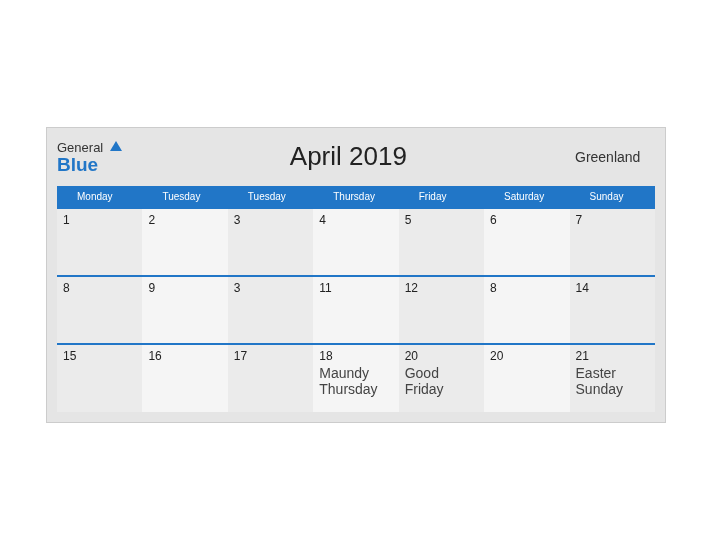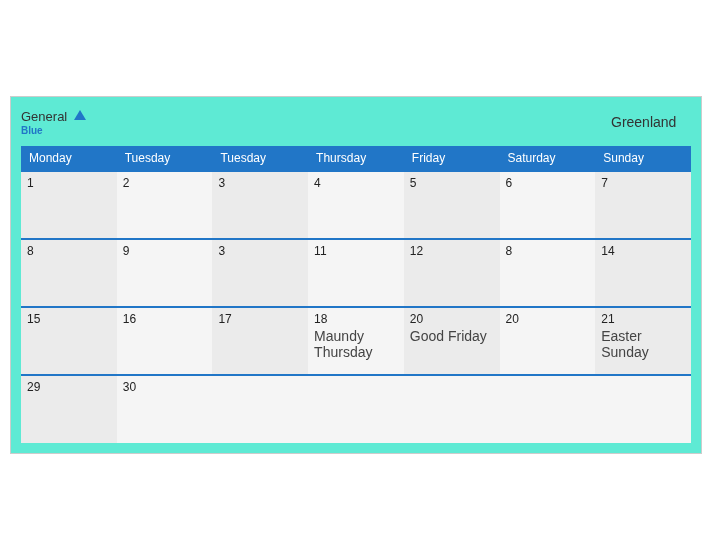--- a/index.html
+++ b/index.html
@@ -7,38 +7,38 @@
       font-family: Arial, sans-serif;
       background: #fff;
       display: flex;
       justify-content: center;
       align-items: center;
       width: 712px;
       height: 550px;
       overflow: hidden;
     }
     .calendar-container {
-      width: 692px;
-      background: #5eead4;
+      width: 620px;
+      background: #e5e5e5;
       border: 1px solid #ccc;
       padding: 10px 10px 10px 10px;
     }
     .calendar-header {
       display: flex;
       justify-content: space-between;
       align-items: center;
       margin-bottom: 10px;
     }
     .logo {
       display: flex;
       flex-direction: column;
       line-height: 1.1;
     }
     .logo-blue {
-      font-size: 10px;
+      font-size: 19px;
       color: #2176c7;
       font-weight: bold;
     }
     .logo-triangle {
       display: inline-block;
       width: 0;
       height: 0;
       border-left: 6px solid transparent;
       border-right: 6px solid transparent;
       border-bottom: 10px solid #2176c7;
@@ -60,23 +60,23 @@
       text-align: left;
       min-width: 80px;
     }
     .calendar-grid {
       width: 100%;
       border-collapse: collapse;
     }
     .calendar-grid th {
       background-color: #2176c7;
       color: #fff;
-      font-size: 12px;
+      font-size: 10px;
       font-weight: normal;
-      padding: 5px 8px;
+      padding: 5px 20px;
       text-align: left;
       border: none;
     }
     .calendar-grid td {
       vertical-align: top;
       padding: 4px 6px;
       font-size: 12px;
       color: #333;
       height: 68px;
       border-top: 2px solid #2176c7;
@@ -110,20 +110,21 @@
 
 <div class="calendar-container">
   <div class="calendar-header">
     <div class="logo">
       <span>
         <span style="font-size:13px;color:#333;">General</span>
         <span class="logo-triangle"></span>
       </span>
       <span class="logo-blue">Blue</span>
     </div>
+    <div class="calendar-title">April 2019</div>
     <div class="calendar-region">Greenland</div>
   </div>
 
   <table class="calendar-grid">
     <thead>
       <tr>
         <th>Monday</th>
         <th>Tuesday</th>
         <th>Tuesday</th>
         <th>Thursday</th>
@@ -198,28 +199,15 @@
             <span class="day-event">Good Friday</span>
           </td>
           <td>
             <span class="day-number">20</span>
           </td>
           <td>
             <span class="day-number">21</span>
             <span class="day-event">Easter Sunday</span>
           </td>
         </tr>
-        <tr>
-          <td>
-            <span class="day-number">29</span>
-          </td>
-          <td>
-            <span class="day-number">30</span>
-          </td>
-          <td class="empty-cell"></td>
-          <td class="empty-cell"></td>
-          <td class="empty-cell"></td>
-          <td class="empty-cell"></td>
-          <td class="empty-cell"></td>
-        </tr>
       </tbody>
   </table>
 </div>
 
 </body></html>

